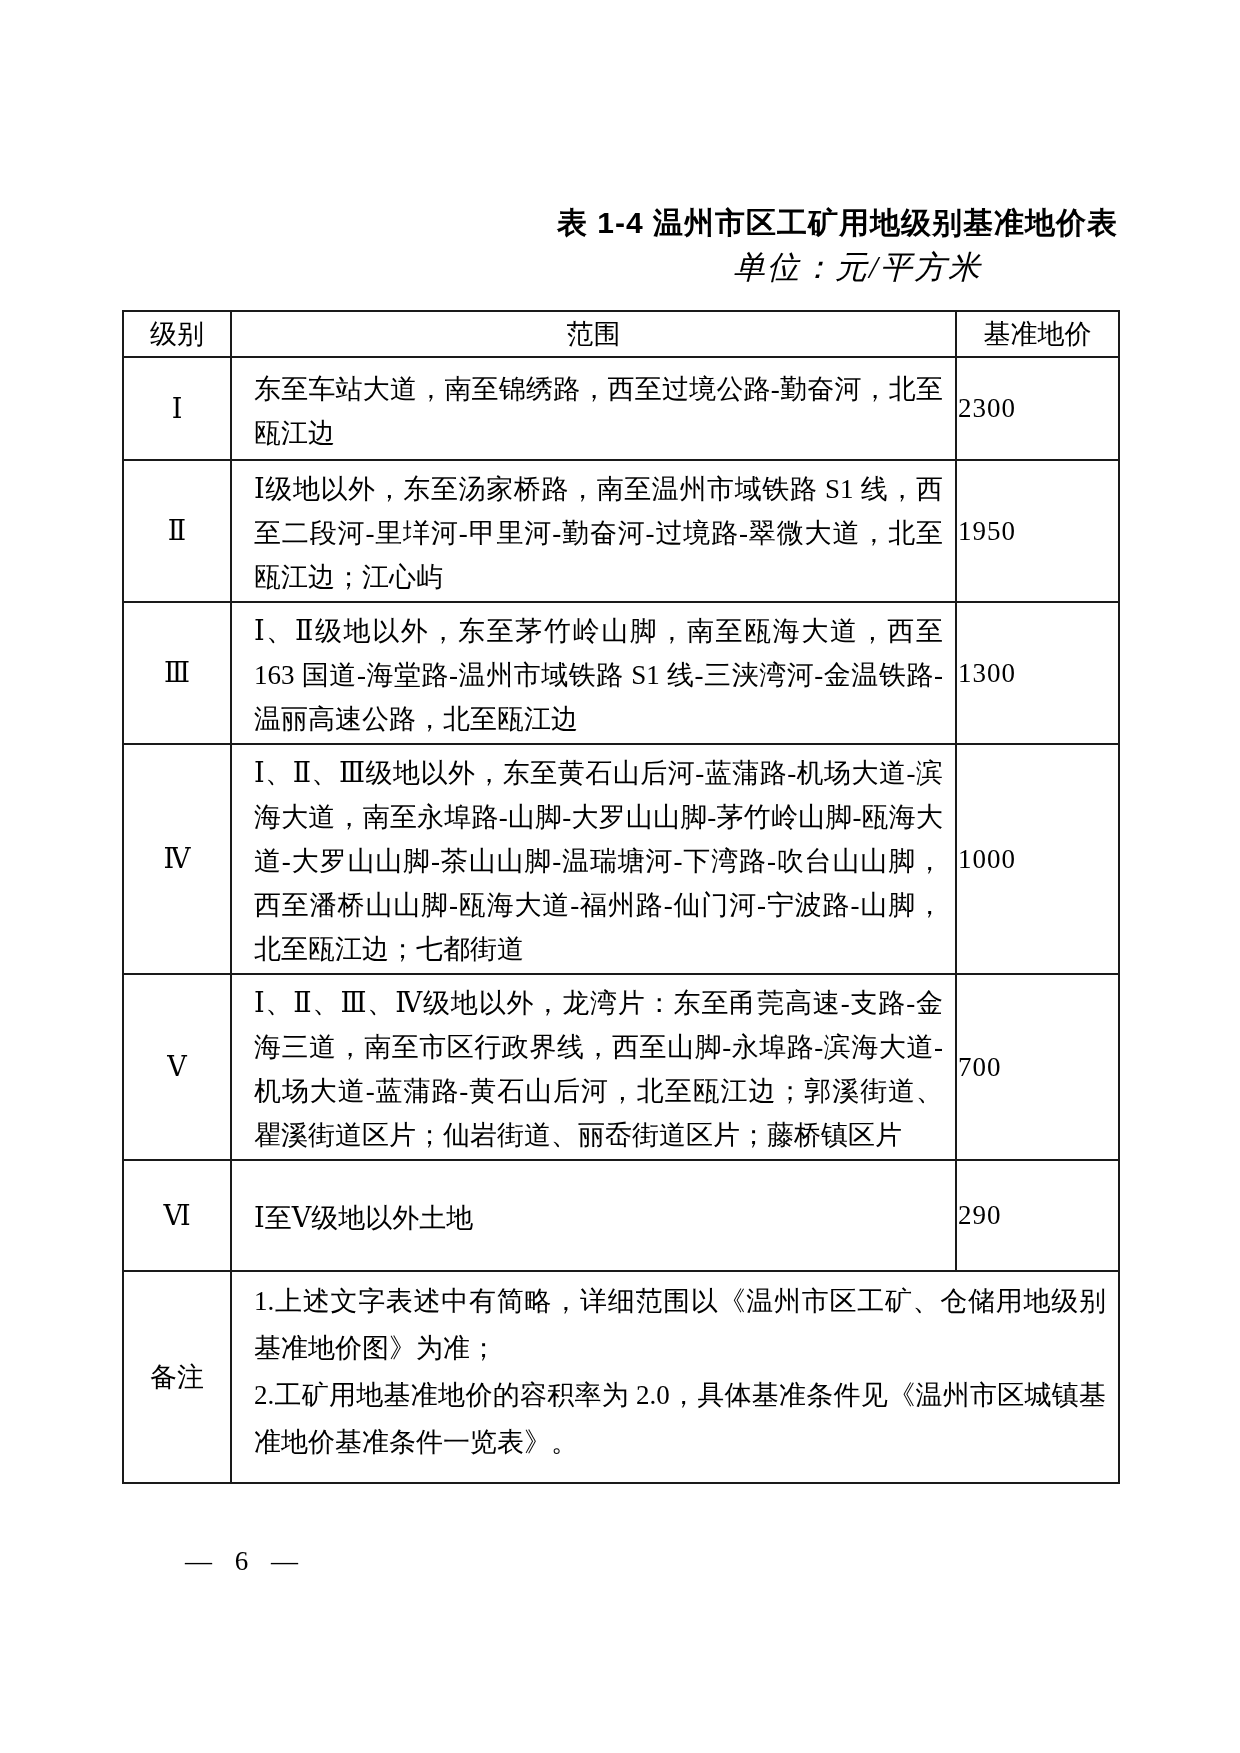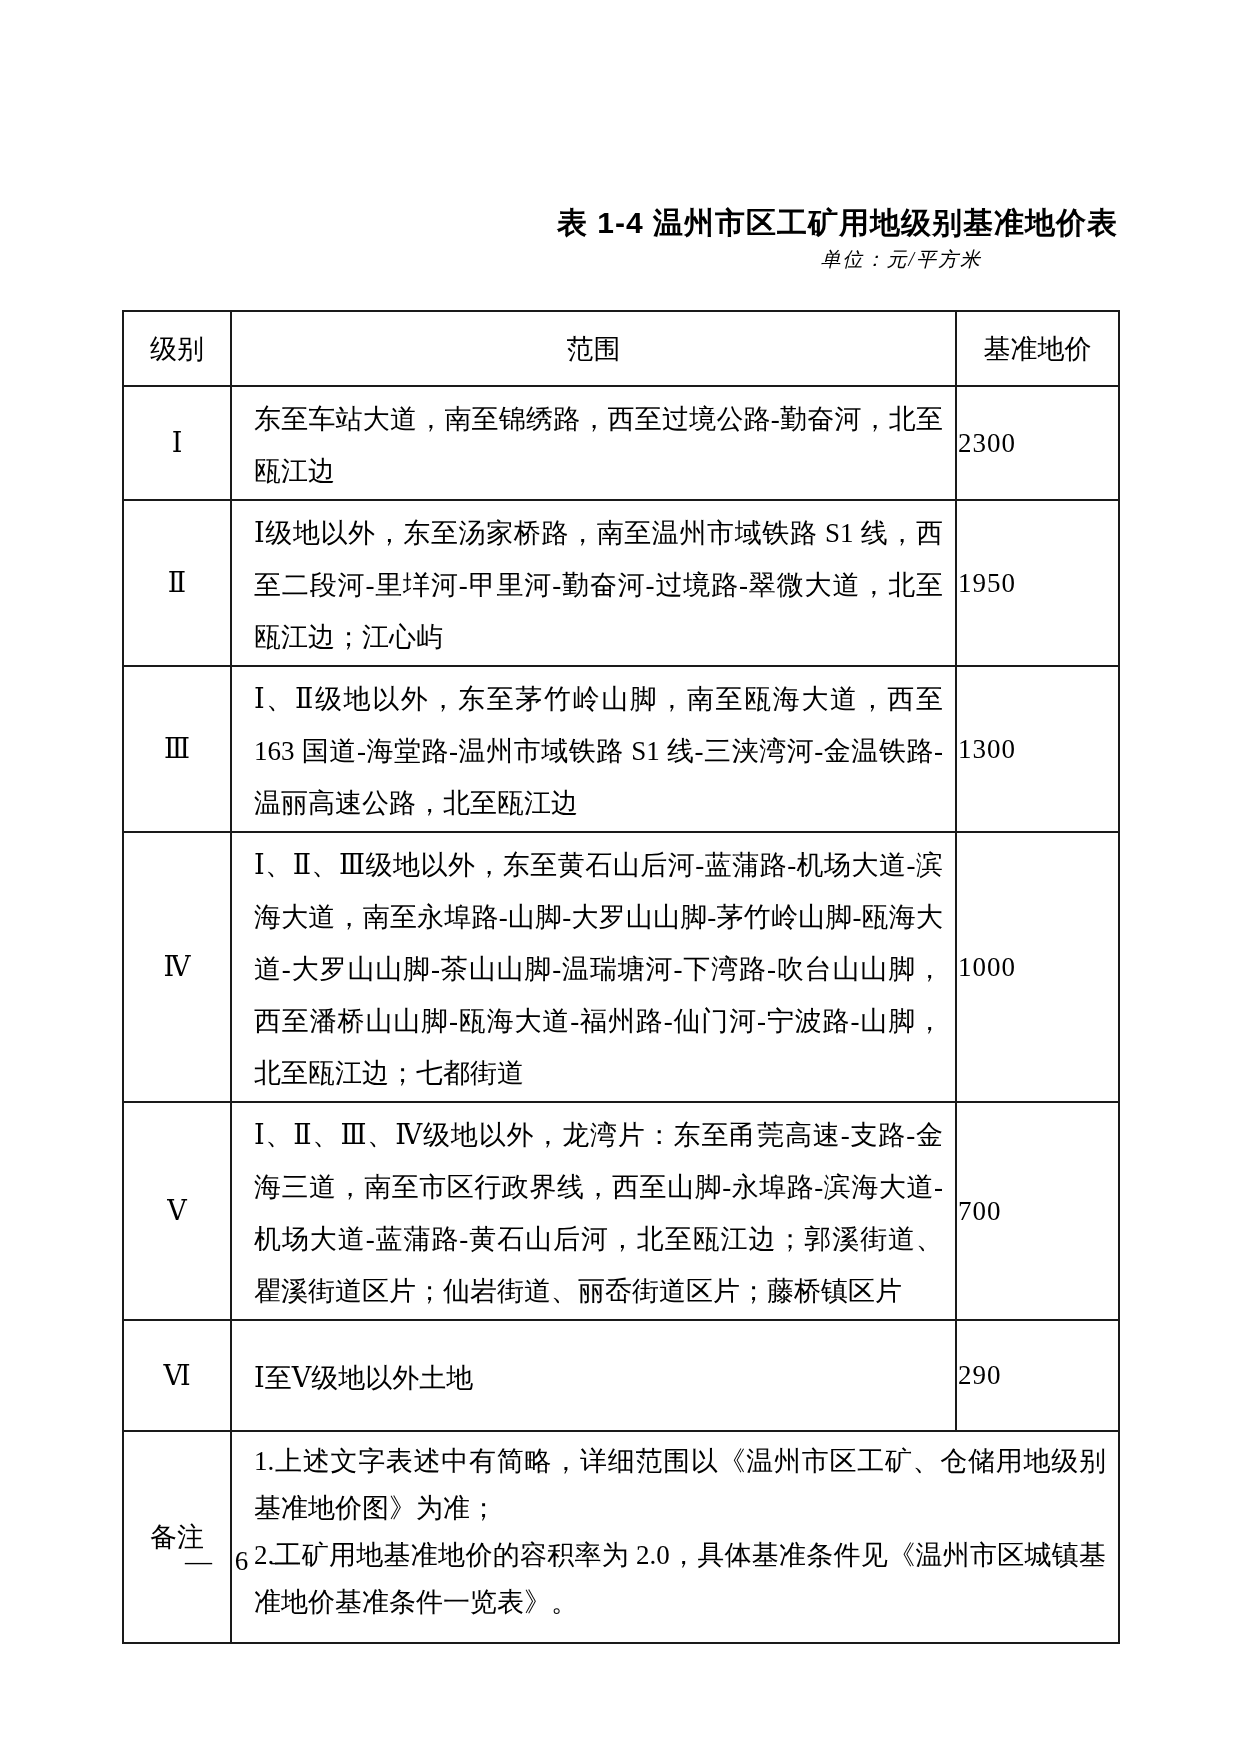--- a/index.html
+++ b/index.html
@@ -7,41 +7,41 @@
     width:1240px;height:1753px;position:relative;background:#ffffff;
     font-family:"Liberation Serif","DejaVu Serif",serif;color:#000;
   }
   .doc-title{
     position:absolute;left:122px;top:203px;width:996px;
     text-align:right;font-weight:bold;font-size:30px;letter-spacing:1px;
     font-family:"Liberation Sans","DejaVu Sans",sans-serif;
   }
   .unit-note{
     position:absolute;top:246px;right:258px;
-    font-size:20px;font-style:italic;letter-spacing:2px;
+    font-size:32px;font-style:italic;letter-spacing:2px;
     font-family:"Liberation Serif","DejaVu Serif",serif;
   }
   .price-table-wrap{position:absolute;left:122px;top:310px;width:996px;}
   table.price-table{
     border-collapse:collapse;table-layout:fixed;width:996px;
   }
   table.price-table td{
     border:2px solid #1a1a1a;vertical-align:middle;
     font-size:27px;overflow:hidden;
   }
   .col-grade{width:108px;}
   .col-range{width:725px;}
   .col-price{width:163px;}
   td.center{text-align:center;}
   td.range-cell{
-    text-align:justify;padding:6px 12px 2px 22px;line-height:52px;
+    text-align:justify;padding:6px 12px 2px 22px;line-height:44px;
   }
   td.grade-cell{font-size:29px;text-align:center;}
   td.price-cell{font-size:26px;letter-spacing:1px;}
-  tr.row-header{height:75px;}
+  tr.row-header{height:46px;}
   tr.row-1{height:103px;}
   tr.row-2{height:140px;}
   tr.row-3{height:140px;}
   tr.row-4{height:200px;}
   tr.row-5{height:177px;}
   tr.row-6{height:111px;}
   tr.row-remark{height:204px;}
   td.remark-cell{
     text-align:justify;padding:6px 12px 16px 22px;line-height:47px;
   }

